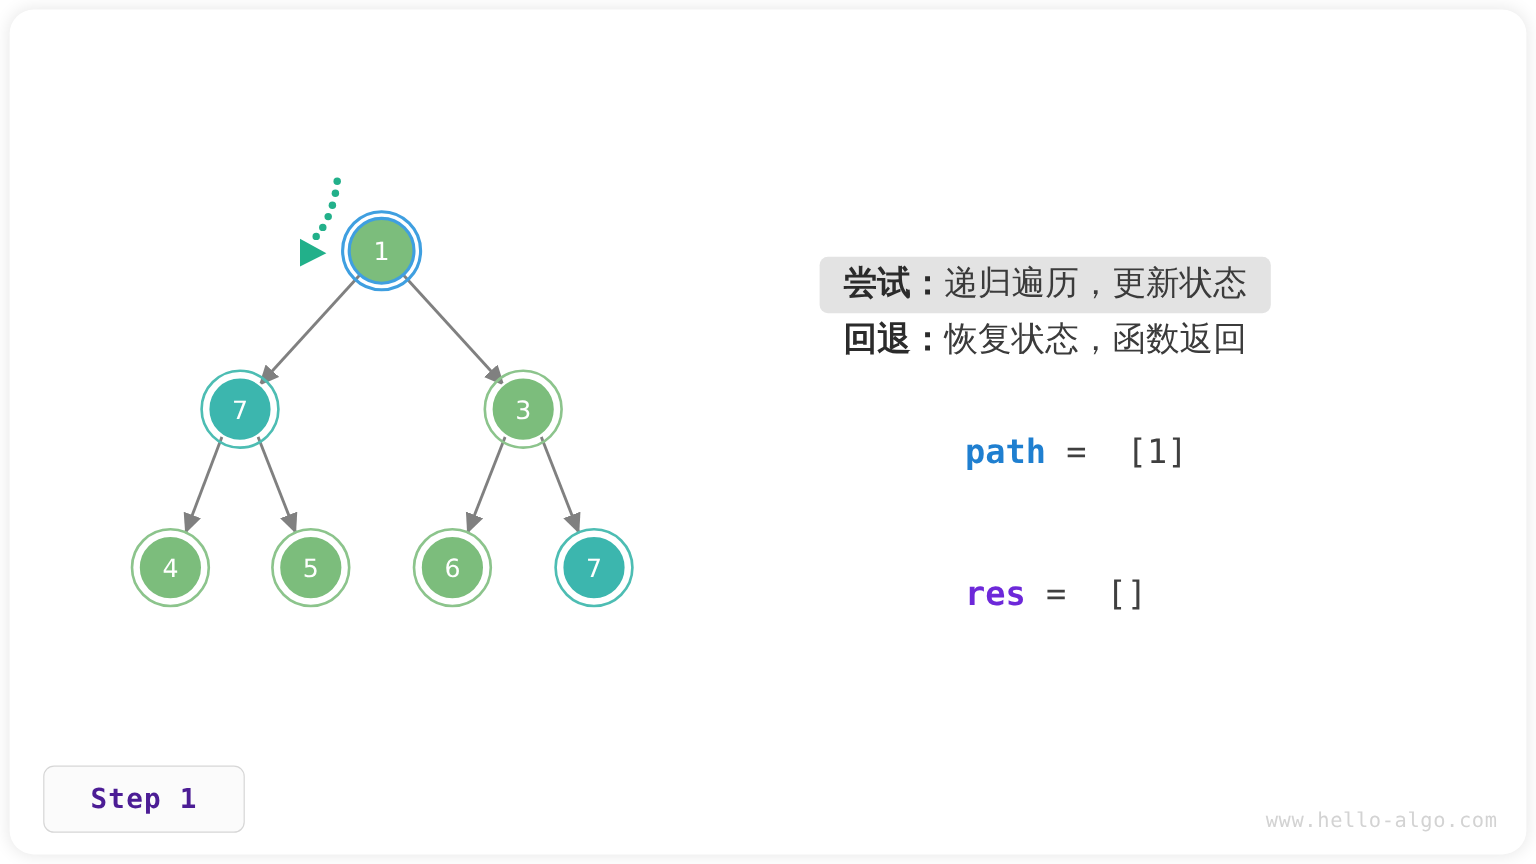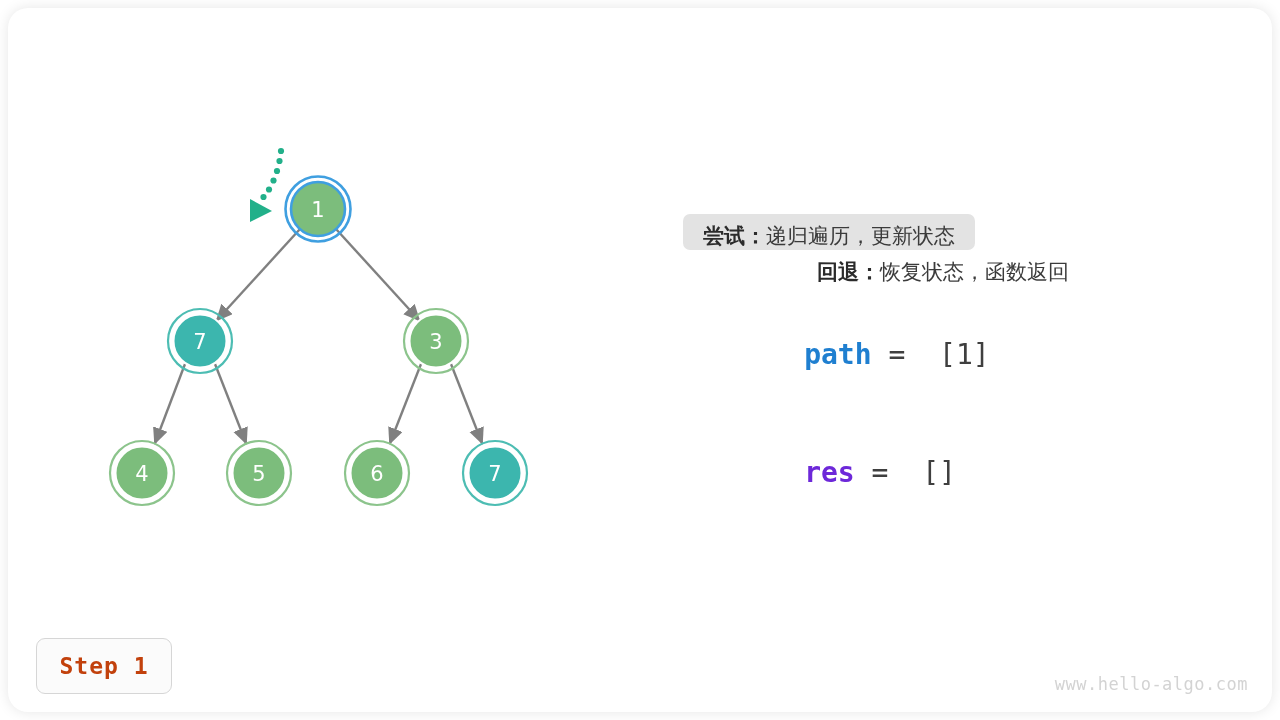--- a/index.html
+++ b/index.html
@@ -52,38 +52,37 @@
 
   
   .info-col {
     position: absolute;
     left: 683px;
     top: 214px;
     width: 520px;
   }
 
   .info-line {
-    height: 36px;
+    height: 47px;
     line-height: 44px;
     white-space: nowrap;
-    font-size: 21px;
+    font-size: 28px;
     color: #3b3b3b;
   }
 
   .info-line.highlight {
     background: #e3e3e3;
     border-radius: 7px;
     padding: 0 20px;
     display: inline-block;
     margin-left: 0px;
   }
 
   .info-line.plain {
     padding: 0 20px;
-    text-align: center;
   }
 
   .label-bold {
     font-weight: bold;
     font-family: "DejaVu Sans", "Liberation Sans", sans-serif;
     color: #2b2b2b;
   }
   .label-body {
     font-family: "DejaVu Sans", "Liberation Sans", sans-serif;
     color: #3b3b3b;
@@ -101,33 +100,33 @@
   .var-res  { color: #6d28d9; font-weight: bold; }
   .code-rest { color: #3f3f3f; }
 
   .spacer-block { height: 72px; }
 
   
   .step-badge {
     position: absolute;
     left: 36px;
     top: 638px;
-    width: 136px;
+    width: 168px;
     height: 56px;
     border: 1px solid #d6d6d6;
     border-radius: 9px;
     background: #fbfbfb;
     box-sizing: border-box;
     display: flex;
     align-items: center;
     justify-content: center;
     font-family: "DejaVu Sans Mono", "Liberation Mono", monospace;
     font-size: 23px;
     font-weight: bold;
-    color: #c2410c;
+    color: #4c1d95;
     letter-spacing: 1px;
   }
 
   
   .watermark {
     position: absolute;
     right: 32px;
     top: 674px;
     font-family: "DejaVu Sans Mono", "Liberation Mono", monospace;
     font-size: 17px;

